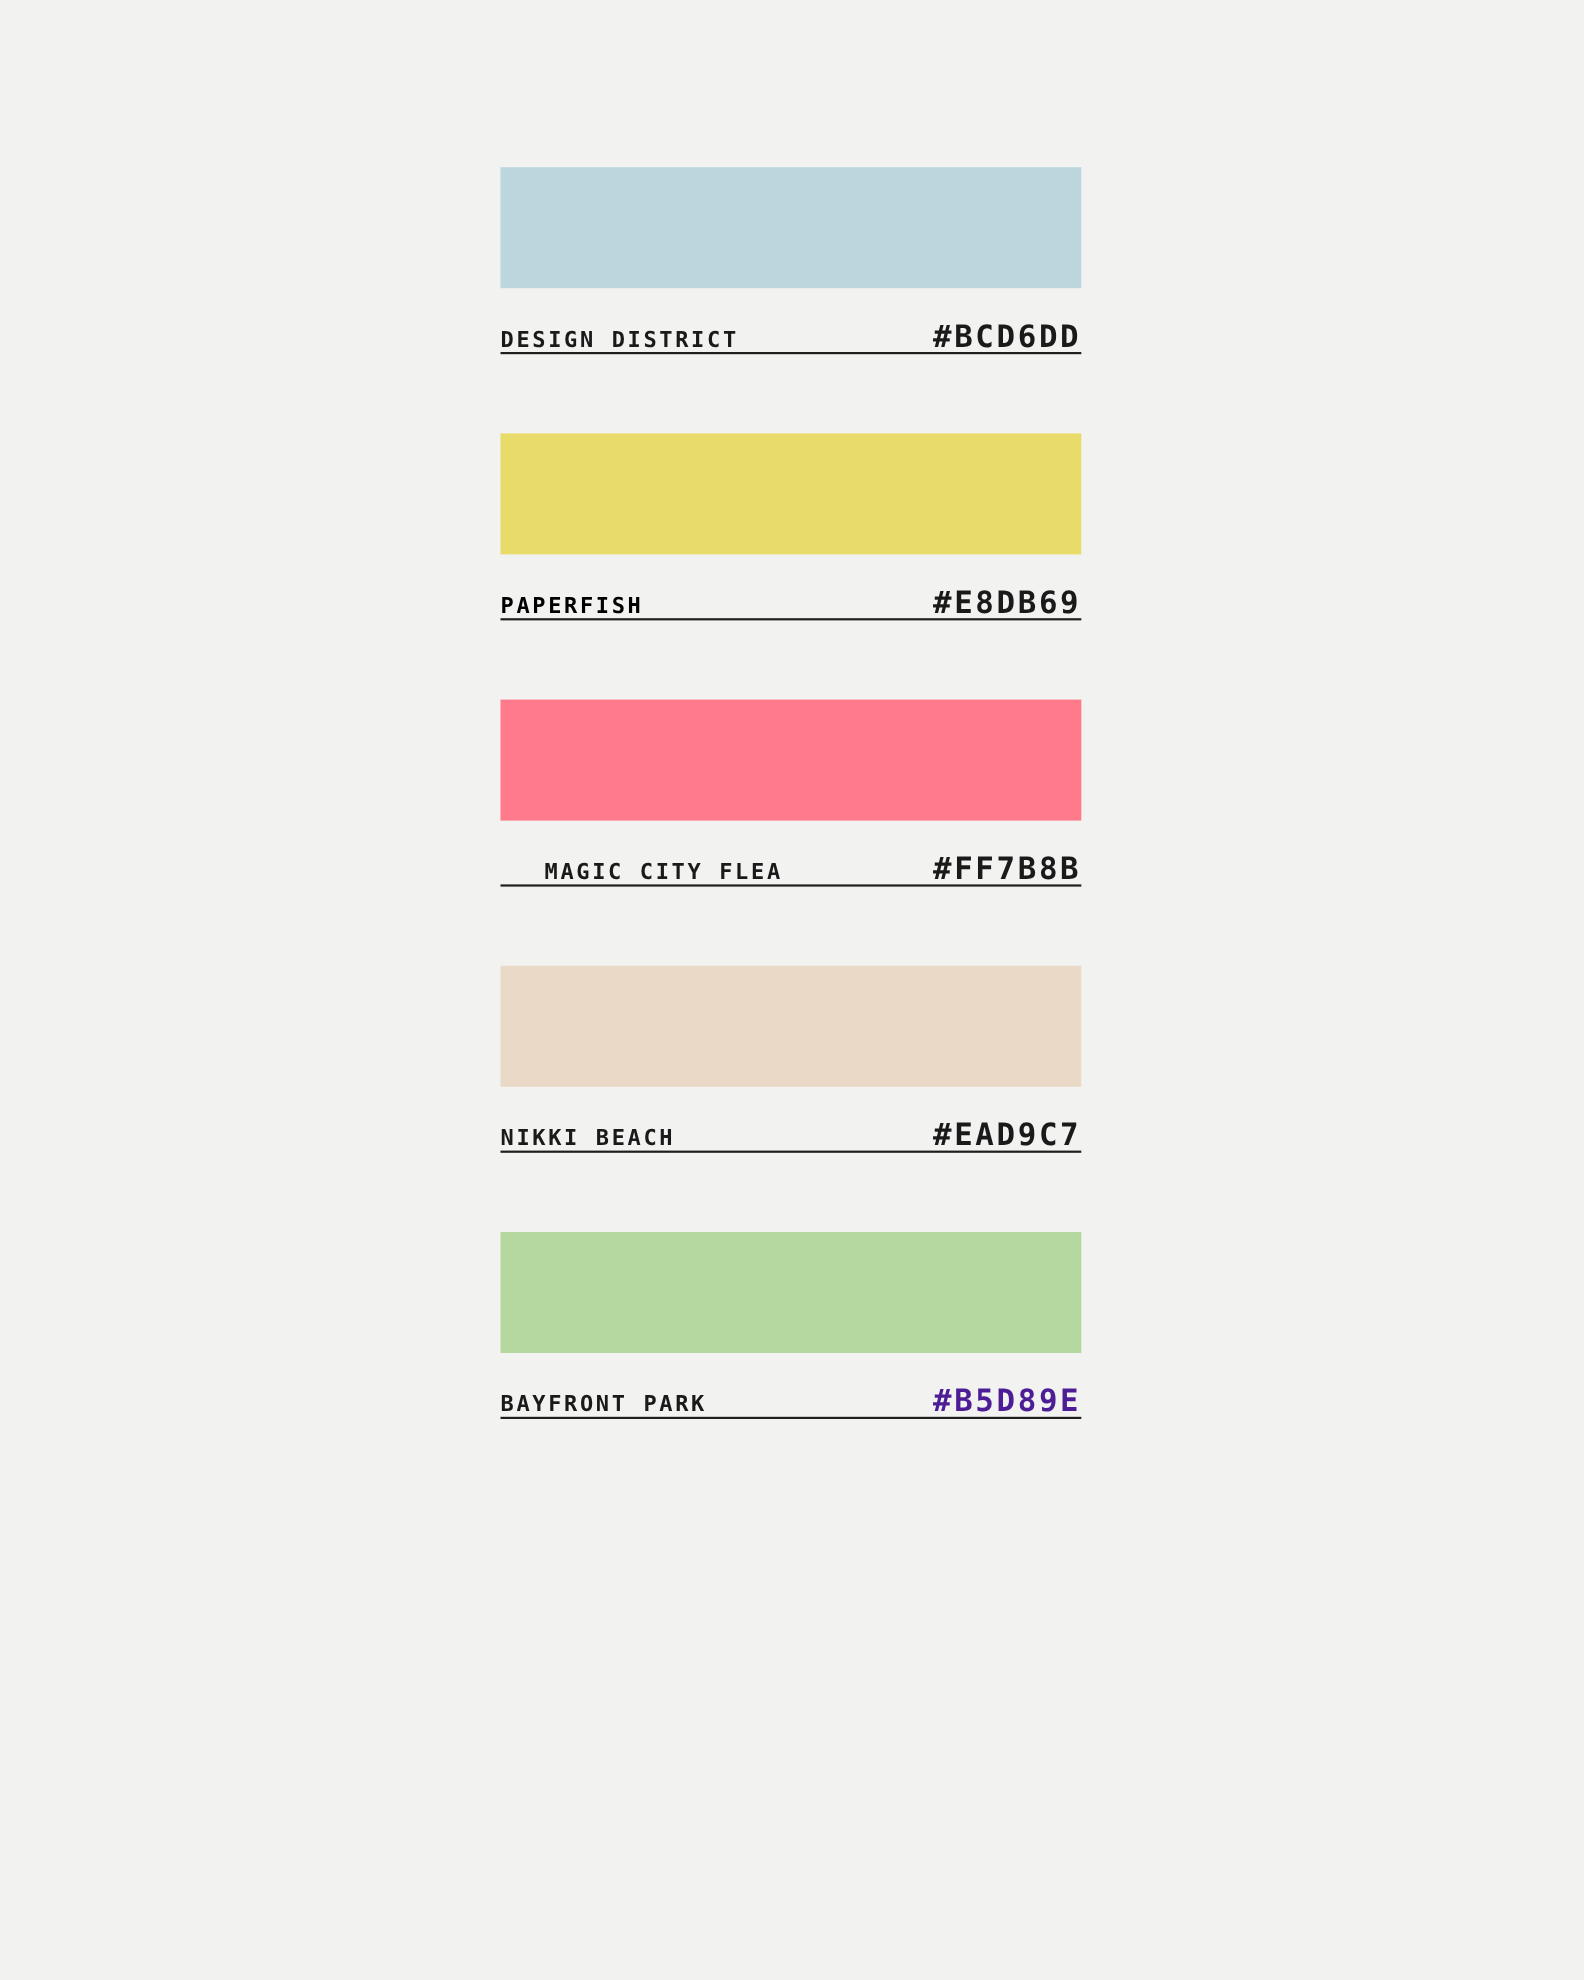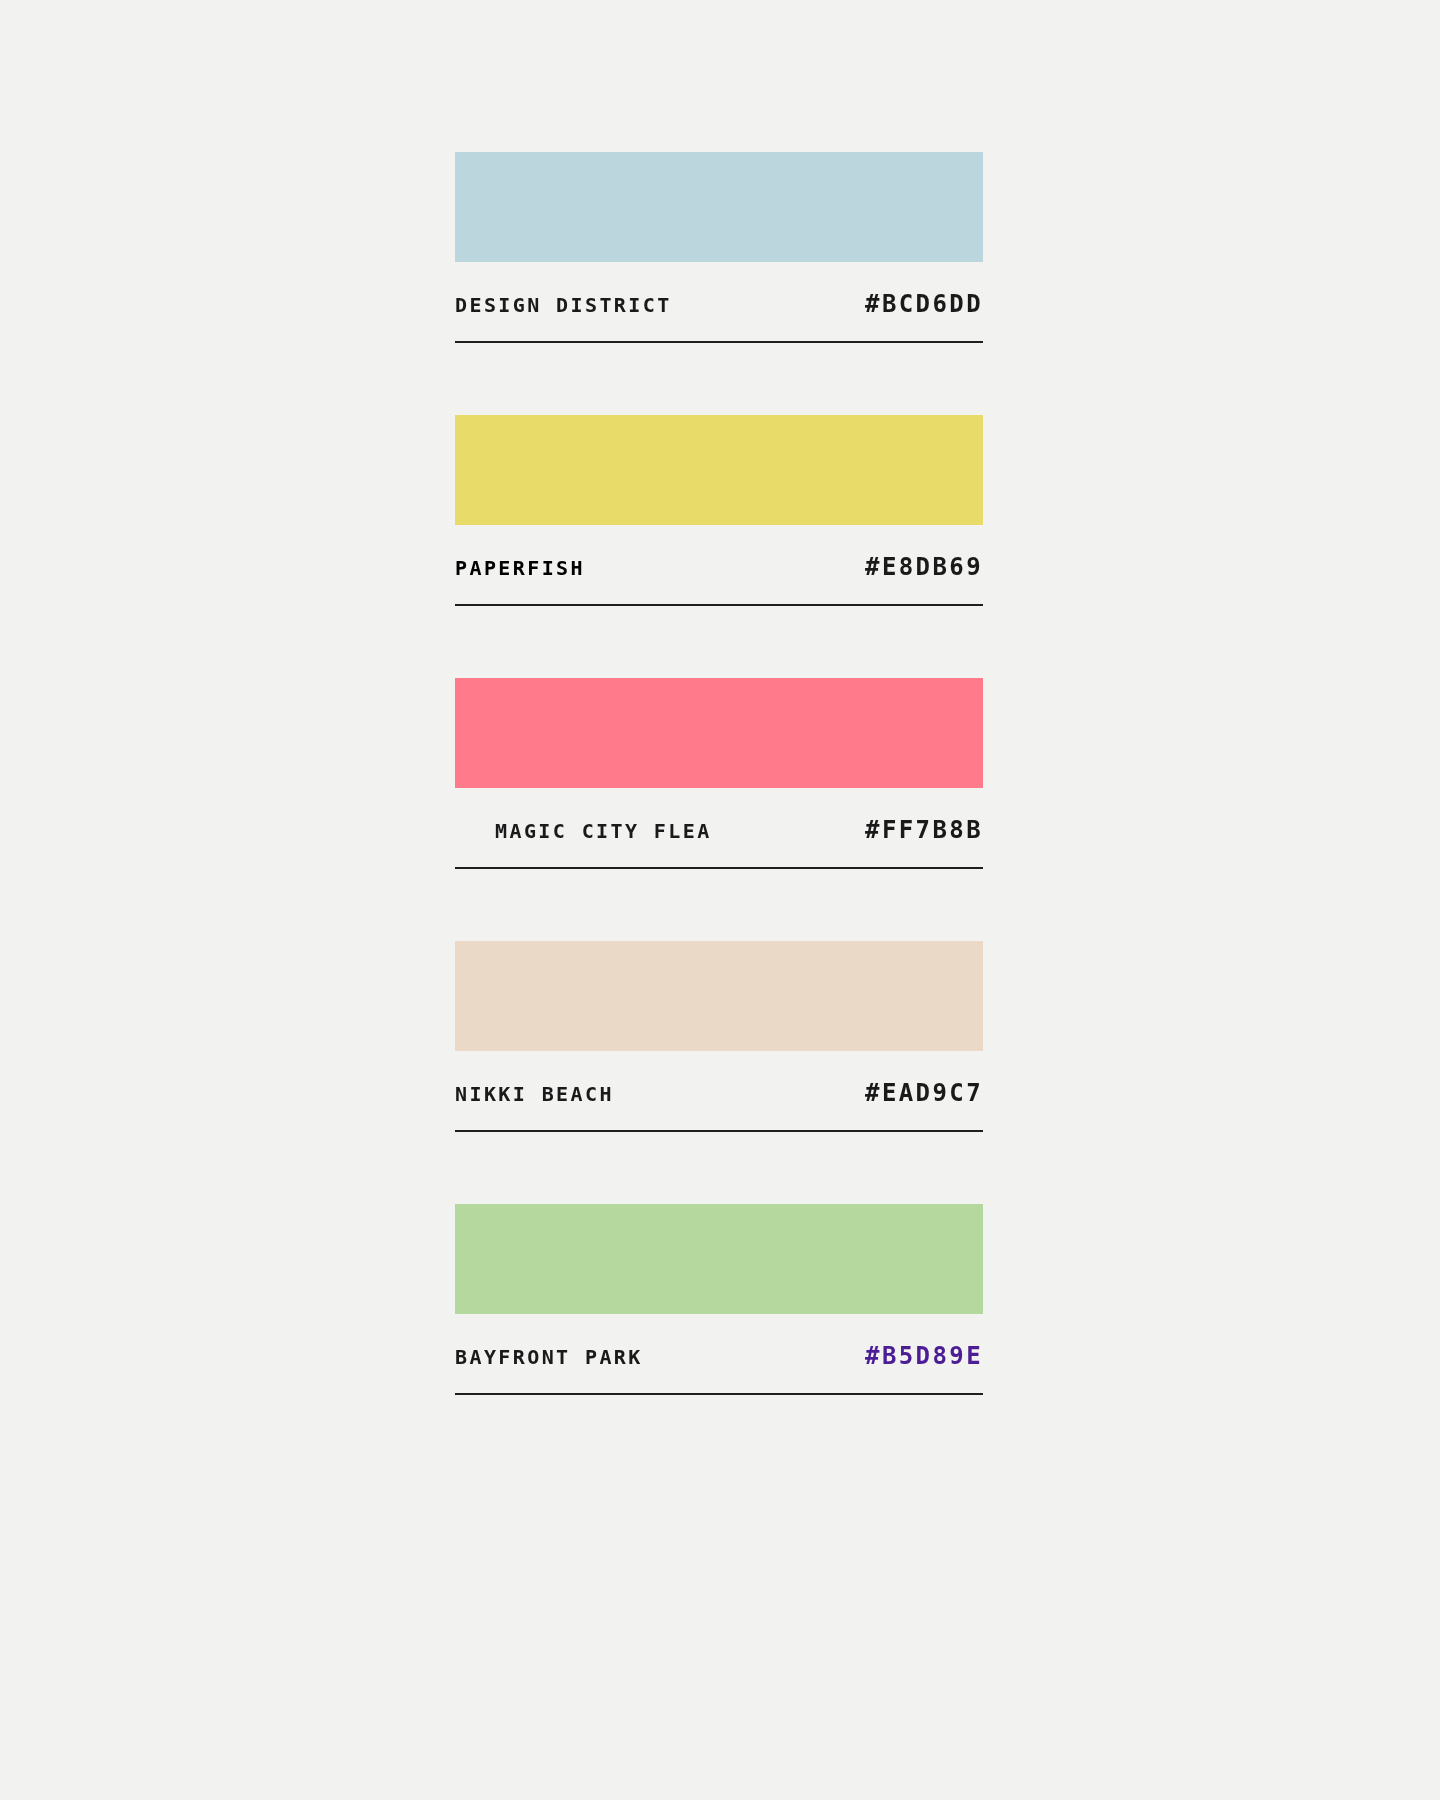--- a/index.html
+++ b/index.html
@@ -43,34 +43,34 @@
     width: 100%;
     height: 110px;
     display: block;
   }
 
   .swatch-meta {
     display: flex;
     align-items: baseline;
     justify-content: space-between;
     padding-top: 30px;
-    padding-bottom: 25px;
+    padding-bottom: 0;
   }
 
   .swatch-name {
     font-size: 20px;
     font-weight: bold;
     letter-spacing: 2.4px;
     color: #1A1A1A;
     white-space: nowrap;
     line-height: 1;
   }
 
   .swatch-hex {
-    font-size: 24px;
+    font-size: 28px;
     font-weight: bold;
     letter-spacing: 2.4px;
     color: #1A1A1A;
     white-space: nowrap;
     line-height: 1;
   }
 
   .swatch-rule {
     width: 100%;
     height: 2px;

